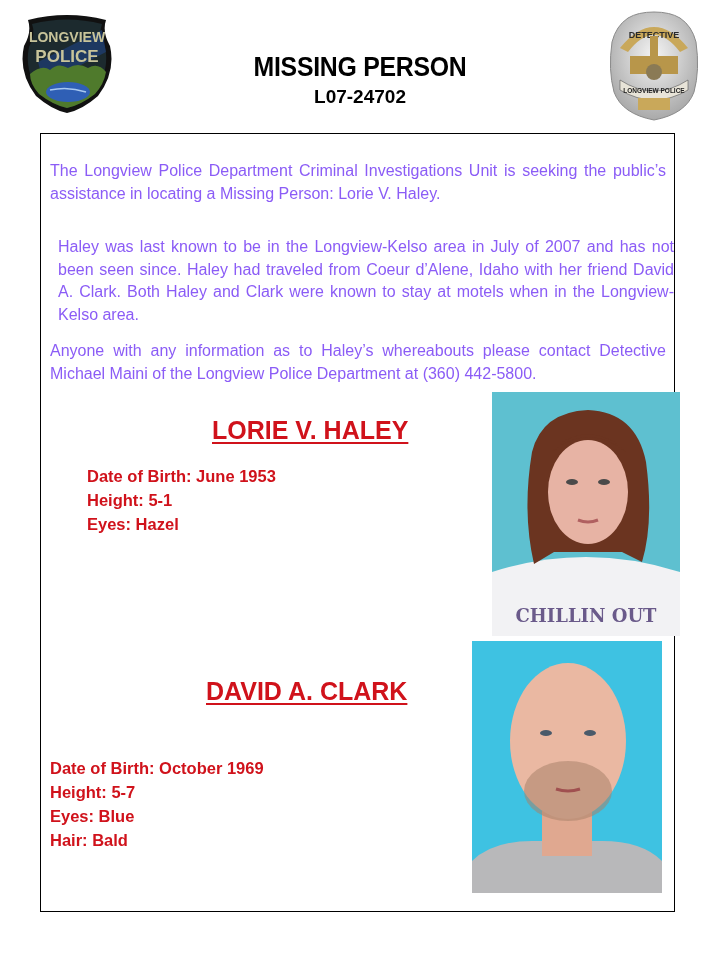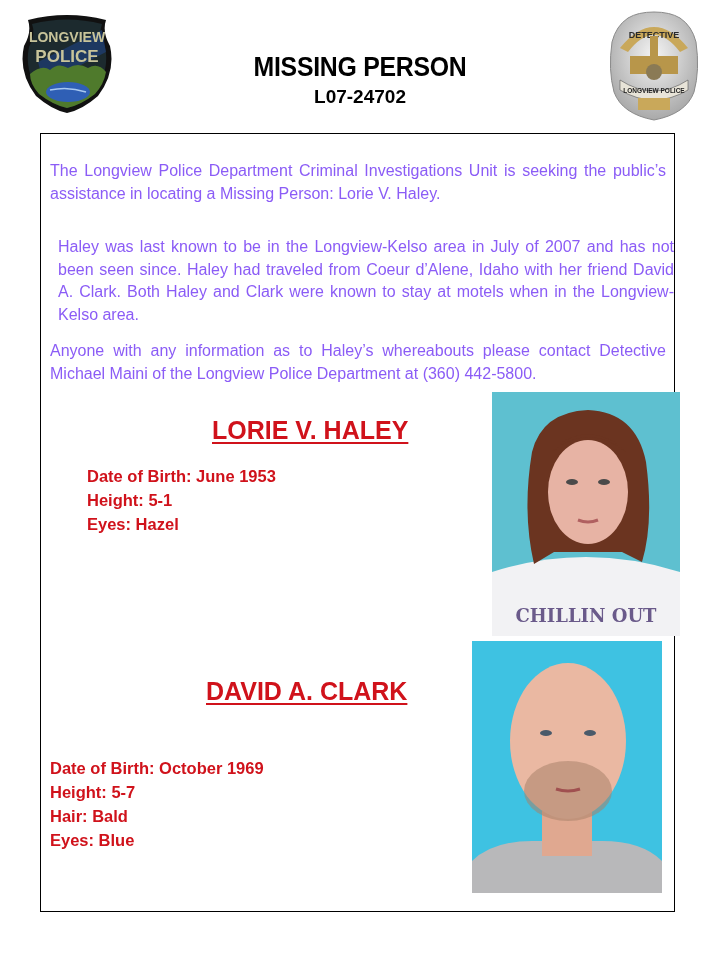--- a/index.html
+++ b/index.html
@@ -81,22 +81,22 @@
     <ellipse cx="112" cy="90" rx="6" ry="3" fill="#4a4a4a"></ellipse>
     <path d="M86 128 Q96 132 106 128" stroke="#b06060" stroke-width="3" fill="none"></path>
     <text x="94" y="230" text-anchor="middle" font-family="DejaVu Serif, serif" font-weight="bold" font-size="18" fill="#6a5a8a">CHILLIN OUT</text>
   </svg>
 </div>
 
 <div class="name n2">DAVID A. CLARK</div>
 <div class="facts f2">
   <div>Date of Birth: October 1969</div>
   <div>Height: 5-7</div>
+  <div>Eyes: Blue</div>
   <div>Hair: Bald</div>
-  <div>Eyes: Blue</div>
 </div>
 <div class="photo ph2">
   <svg width="190" height="252" viewBox="0 0 190 252">
     <rect width="190" height="252" fill="#3ec2e2"></rect>
     <path d="M0 220 Q20 200 60 200 L130 200 Q170 200 190 220 L190 252 L0 252 Z" fill="#b8b8ba"></path>
     <rect x="70" y="170" width="50" height="45" fill="#e0a890"></rect>
     <ellipse cx="96" cy="100" rx="58" ry="78" fill="#eab8a2"></ellipse>
     <ellipse cx="96" cy="150" rx="44" ry="30" fill="#a8826a" opacity="0.55"></ellipse>
     <ellipse cx="74" cy="92" rx="6" ry="3" fill="#4a5a6a"></ellipse>
     <ellipse cx="118" cy="92" rx="6" ry="3" fill="#4a5a6a"></ellipse>

